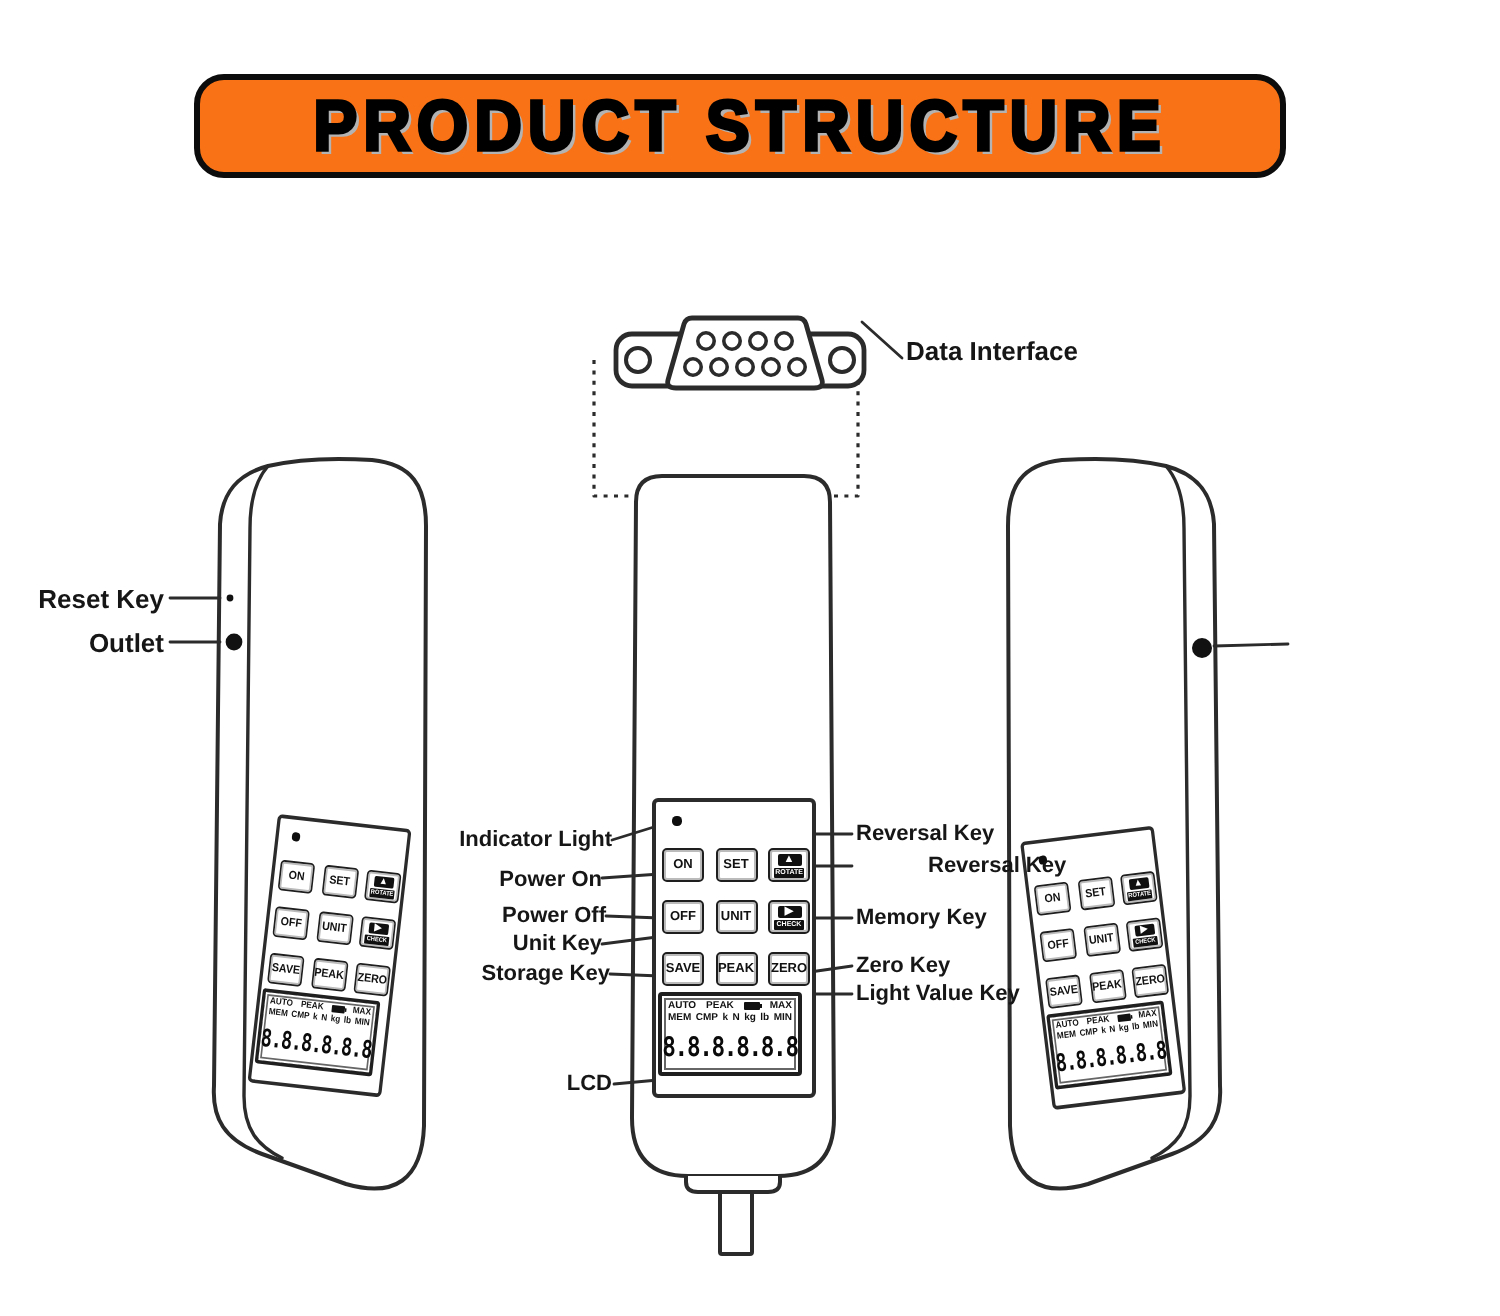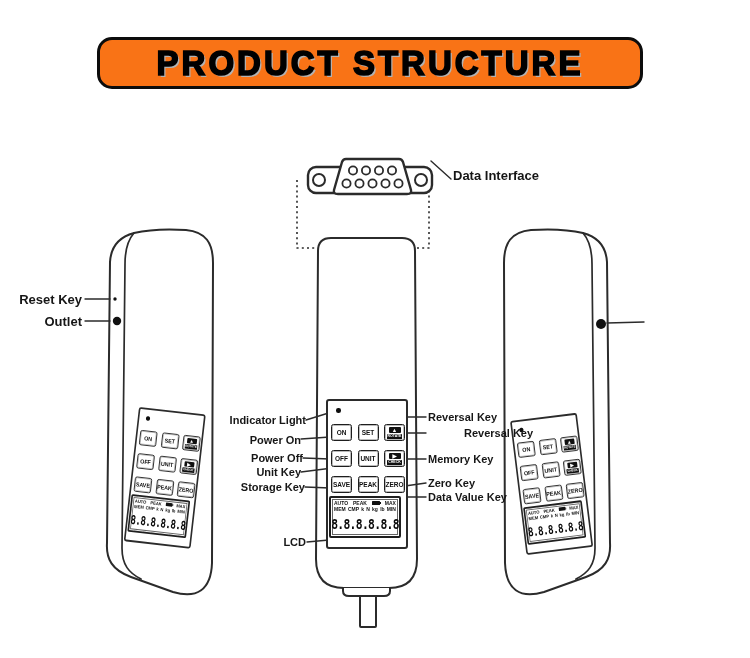--- a/index.html
+++ b/index.html
@@ -134,21 +134,21 @@
   <div class="lbl ralign" style="left:150px;top:433px;width:151px;">Power On</div>
   <div class="lbl ralign" style="left:150px;top:451px;width:153px;">Power Off</div>
   <div class="lbl ralign" style="left:150px;top:480px;width:155px;">Storage Key</div>
   <div class="lbl ralign" style="left:150px;top:465px;width:151px;">Unit Key</div>
   <div class="lbl ralign" style="left:150px;top:535px;width:156px;">LCD</div>
 
   <div class="lbl" style="left:428px;top:410px;">Reversal Key</div>
   <div class="lbl" style="left:428px;top:426px;padding-left:36px;">Reversal Key</div>
   <div class="lbl" style="left:428px;top:452px;">Memory Key</div>
   <div class="lbl" style="left:428px;top:476px;">Zero Key</div>
-  <div class="lbl" style="left:428px;top:490px;">Data Value Key</div>
+  <div class="lbl" style="left:428px;top:490px;">Light Value Key</div>
 
   <div class="keypad-mount kp-left">
     <div class="keypad">
       <span class="ind-dot"></span>
       <div class="keys">
         <span class="key">ON</span>
         <span class="key">SET</span>
         <span class="key arrow">
           <span class="arrow-glyph">▲</span>
           <span class="arrow-sub">ROTATE</span>

